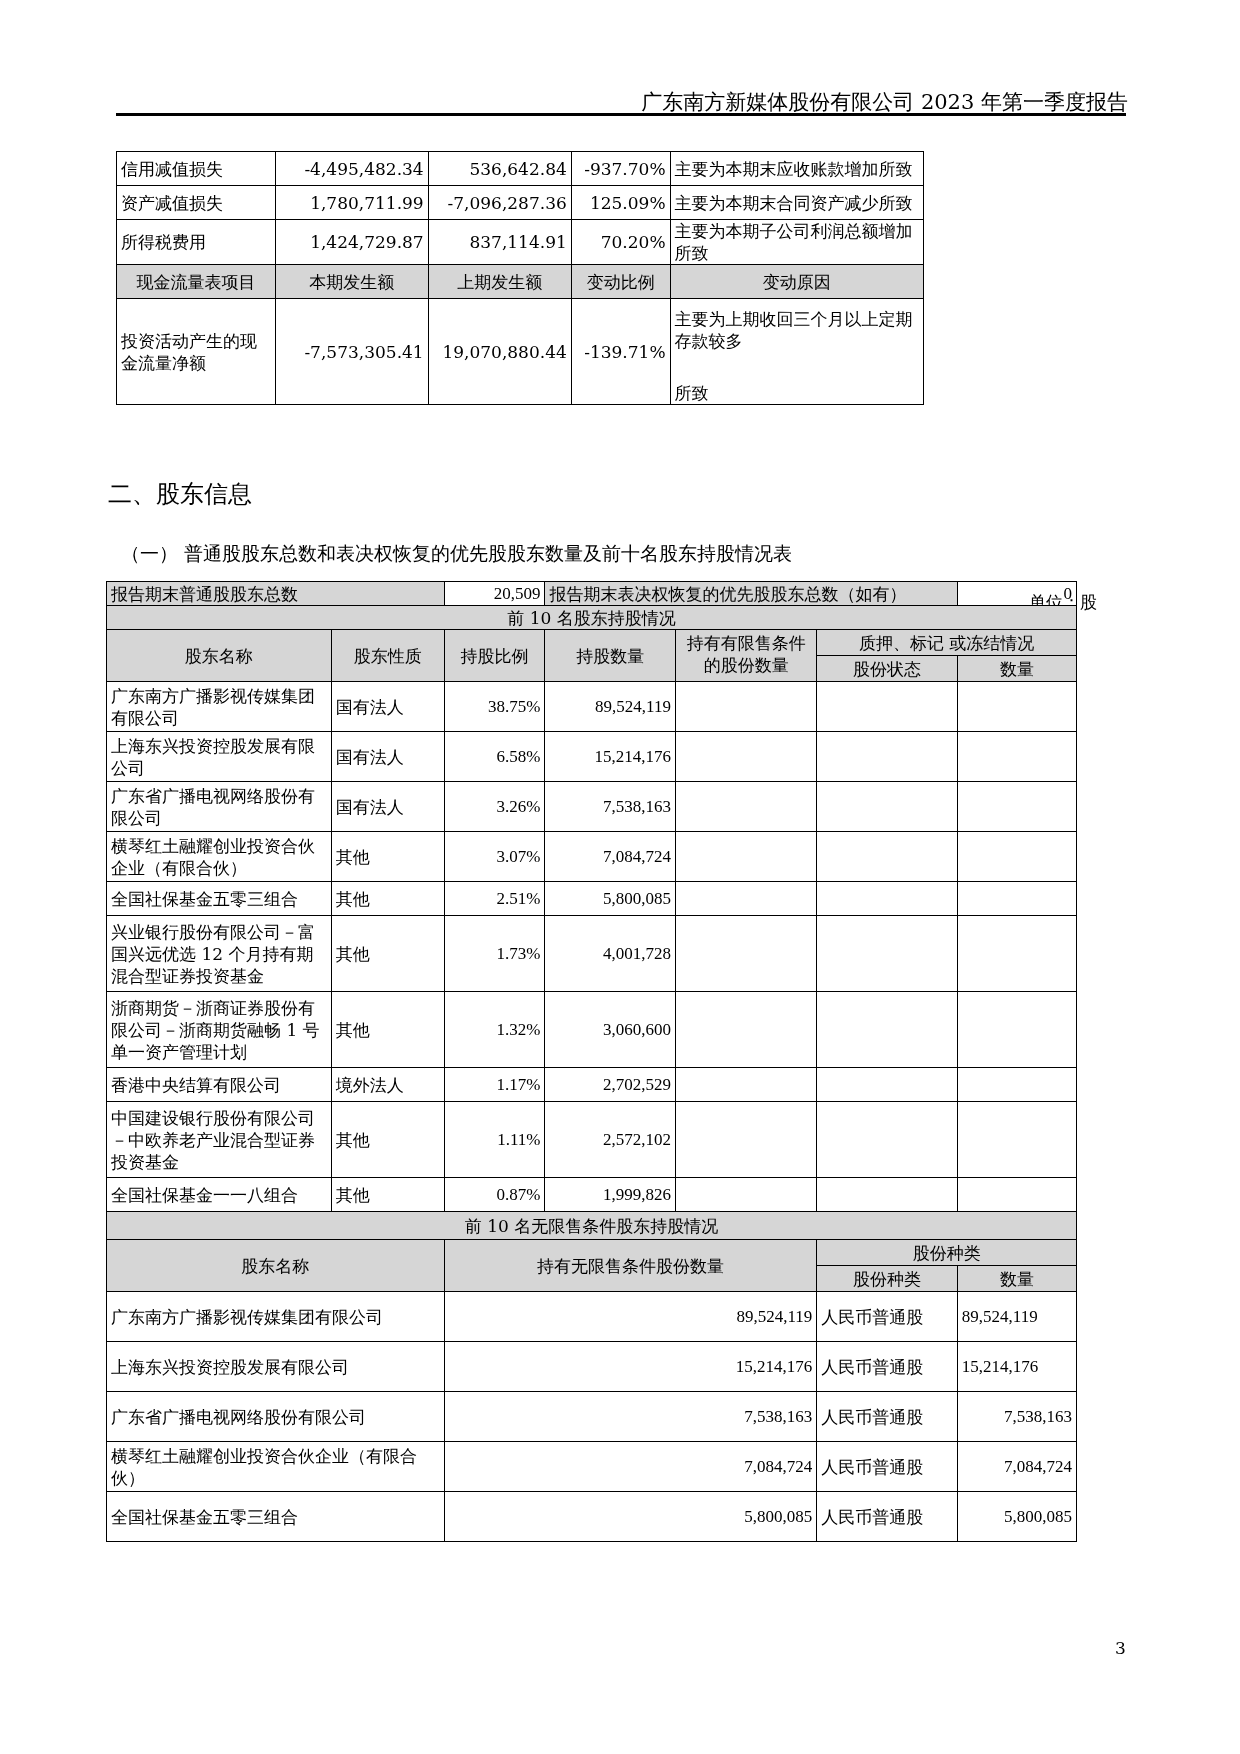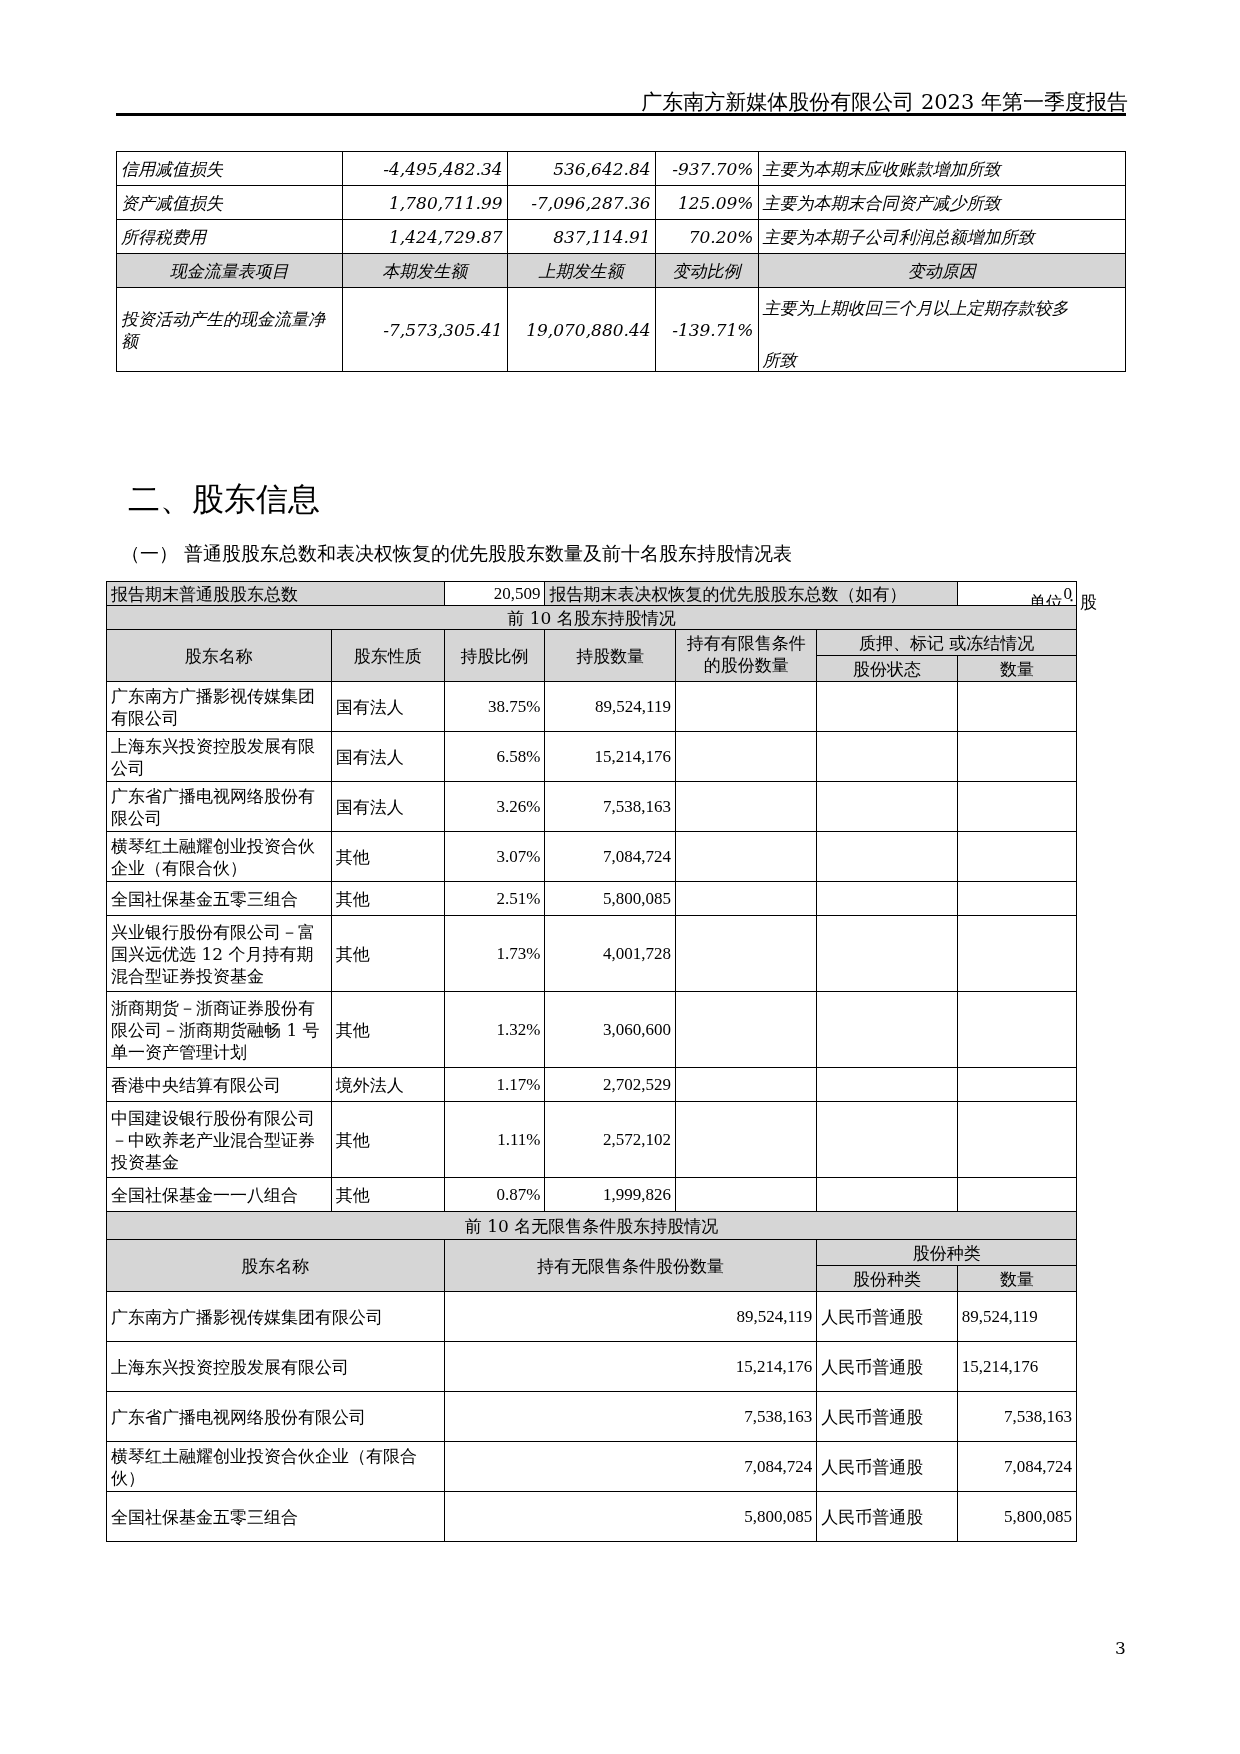--- a/index.html
+++ b/index.html
@@ -8,24 +8,24 @@
   .header-rule { position: absolute; left: 116px; top: 113px; width: 1010px; height: 3px; background: #000; }
 
   table { border-collapse: collapse; position: absolute; }
   td { border: 1.5px solid #000; padding: 0 4px; font-size: 17px; vertical-align: middle; line-height: 22px; }
   .gray { background: #d6d6d6; margin-top: 28px; }
   .r { text-align: right; }
   .c { text-align: center; }
   .l { text-align: left; }
 
   
-  #t1 { left: 116px; top: 151px; width: 1010px; font-style: italic; }
+  #t1 { left: 116px; top: 151px; width: 808px; }
   #t1 td { height: 33px; font-size: 17px; }
 
-  .section-title { position: absolute; left: 128px; top: 478px; font-size: 32px; }
+  .section-title { position: absolute; left: 108px; top: 478px; font-size: 24px; }
   .sub-title { position: absolute; left: 121px; top: 541px; font-size: 19px; }
   .unit { position: absolute; right: 143px; top: 591px; font-size: 17px; }
 
   #t2 { left: 106px; top: 581px; width: 971px; }
   #t2 td { font-size: 17px; }
   .mono { font-family: Liberation Serif, serif; font-size: 15px; }
 
   .page-num { position: absolute; left: 1115px; top: 1638px; font-size: 17px; }
 </style>
 </head>

